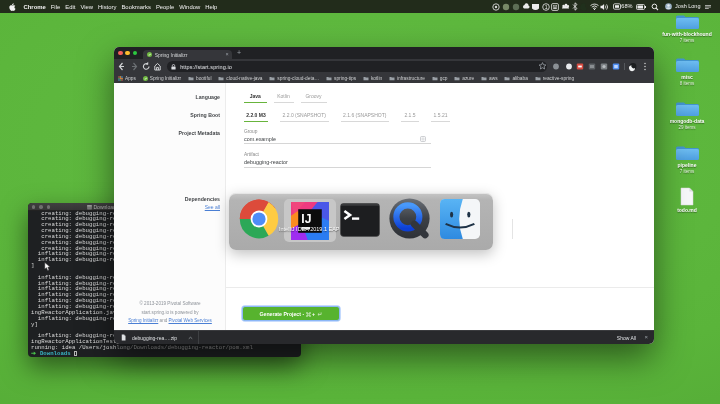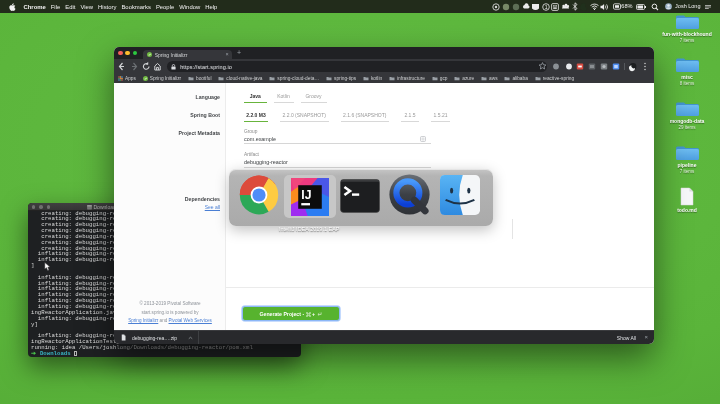--- a/index.html
+++ b/index.html
@@ -71,21 +71,21 @@
 #footer { position:absolute; left:0; top:215px; width:112px; text-align:center; font-size:4.6px; color:#8d9299; }
 #footer div { margin-top:3.4px; }
 #footer .lnk { color:#4a7fd4; text-decoration:underline; }
 
 #dlbar { position:absolute; left:0; top:282.5px; width:100%; height:14px; background:#28292c; border-top:1px solid #3a3b3e;}
 #dlbar .chip { position:absolute; left:0; top:0; width:85px; height:100%; border-right:1px solid #3e4043; }
 #dlbar .fn { position:absolute; left:18px; top:4.2px; color:#dfe1e3; font-size:5px; }
 #dlbar .showall { position:absolute; right:18px; top:4.2px; color:#dde0e3; font-size:5px; }
 #dlbar .x { position:absolute; right:6px; top:3.4px; color:#9aa0a6; font-size:6px; }
 
-#switcher { position:absolute; left:228.5px; top:169px; width:264.5px; height:56.5px;
+#switcher { position:absolute; left:228.5px; top:193px; width:264.5px; height:56.5px;
   background:linear-gradient(#c6c6c6 0%,#b4b4b4 12%,#aaaaaa 100%); border-radius:7px;
   box-shadow:inset 0 1px 0 rgba(255,255,255,.55), 0 4px 14px rgba(0,0,0,.25); }
 #switcher .selbox { position:absolute; left:55.9px; top:5.5px; width:51.2px; height:43.7px;
   background:#c7c7c7; border-radius:5px; }
 #switcher .ic { position:absolute; top:5.5px; }
 #swlabel { position:absolute; left:279px; top:225.6px; width:130px; color:#fff; font-size:5.5px;
   text-shadow:0 0.8px 1.2px rgba(0,0,0,.55); }
 </style>
 </head>
 <body>

